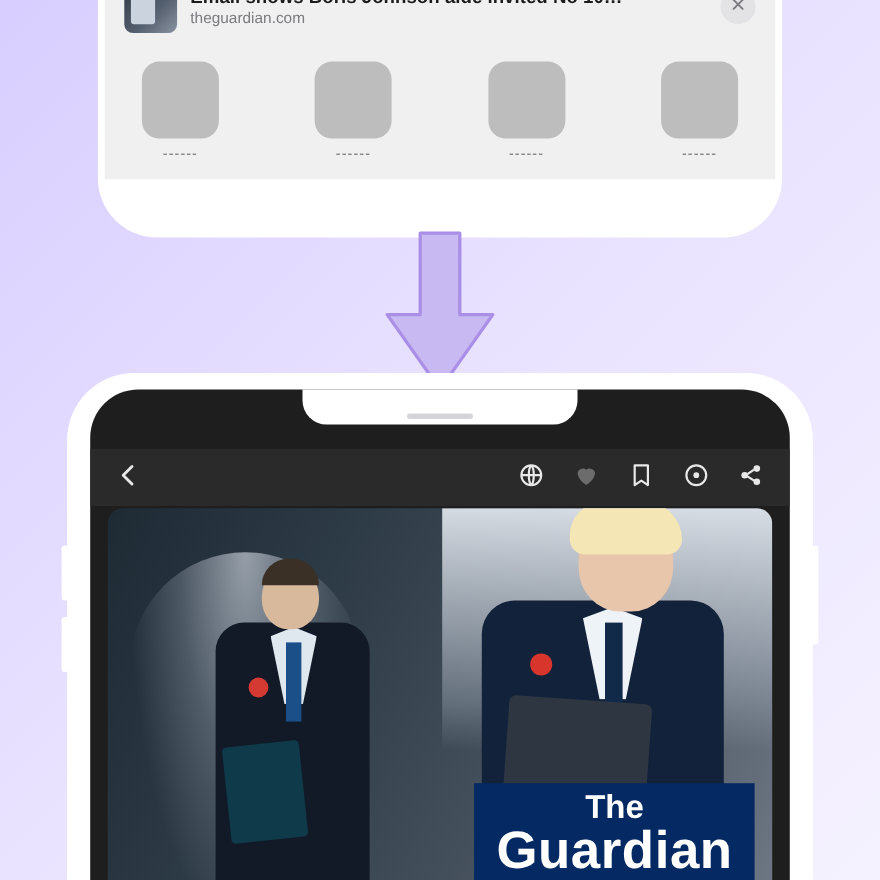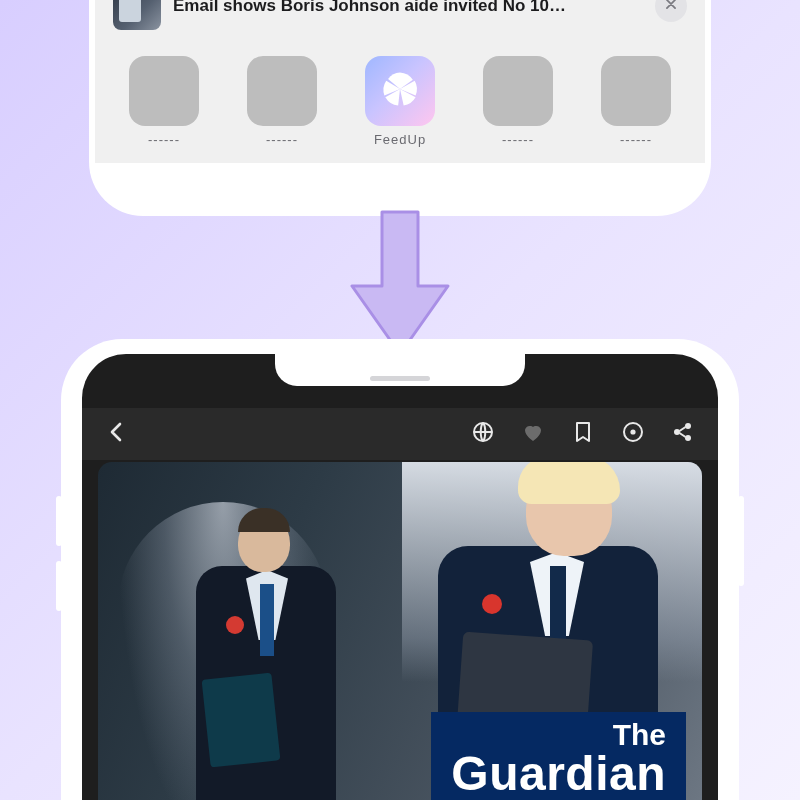--- a/index.html
+++ b/index.html
@@ -166,67 +166,51 @@
 .fig2 .folder::after{content:""; position:absolute; right:12px; bottom:12px; width:48px; height:12px; background:rgba(255,255,255,.4); border-radius:2px;}
 .fig2 .poppy{position:absolute; left:64px; top:128px; width:20px; height:20px; background:#d8352d; border-radius:50%;}
 
 .brand {
   position:absolute; right:16px; bottom:0;
   background:#052962; color:#fff;
   padding:8px 20px;
   font-family: Georgia, 'Times New Roman', serif;
   text-align:right; line-height:1;
 }
-.brand .l1{ font-size:30px; font-weight:700; }
+.brand .l1{ font-size:30px; font-weight:700;text-align:center; }
 .brand .l2{ font-size:48px; font-weight:800; letter-spacing:.5px;}
 </style>
 </head>
 <body>
 
 <div class="phone-top">
   <div class="share-sheet">
     <div class="share-row">
       <div class="share-thumb"></div>
       <div class="share-text">
         <div class="share-title">Email shows Boris Johnson aide invited No 10…</div>
+        <div class="share-domain">theguardian.com</div>
       </div>
       <div class="share-close">
         <span>
           <svg viewBox="0 0 24 24">
               <path d="M5 5l14 14M19 5L5 19" stroke="#7a7a80" stroke-width="3" stroke-linecap="round" fill="none"></path>
             </svg>
         </span>
       </div>
     </div>
 
     <div class="app-row">
       <div class="app-item">
         <div class="app-icon"></div>
         <div class="app-label">------</div>
       </div>
       <div class="app-item">
         <div class="app-icon"></div>
         <div class="app-label">------</div>
-      </div>
-      <div class="app-item">
-        <div class="app-icon feedup">
-          <span>
-            <svg viewBox="0 0 48 48">
-                <g fill="#fff">
-              <path d="M24 24 L24 6 A18 18 0 0 1 38 14 Z"></path>
-              <path d="M24 24 L40 15 A18 18 0 0 1 41 31 Z"></path>
-              <path d="M24 24 L41 33 A18 18 0 0 1 28 42 Z"></path>
-              <path d="M24 24 L22 42 A18 18 0 0 1 8 33 Z"></path>
-              <path d="M24 24 L7 31 A18 18 0 0 1 9 15 Z"></path>
-              <path d="M24 24 L11 13 A18 18 0 0 1 24 6 Z"></path>
-            </g>
-              </svg>
-          </span>
-        </div>
-        <div class="app-label">FeedUp</div>
       </div>
       <div class="app-item">
         <div class="app-icon"></div>
         <div class="app-label">------</div>
       </div>
       <div class="app-item">
         <div class="app-icon"></div>
         <div class="app-label">------</div>
       </div>
     </div>

